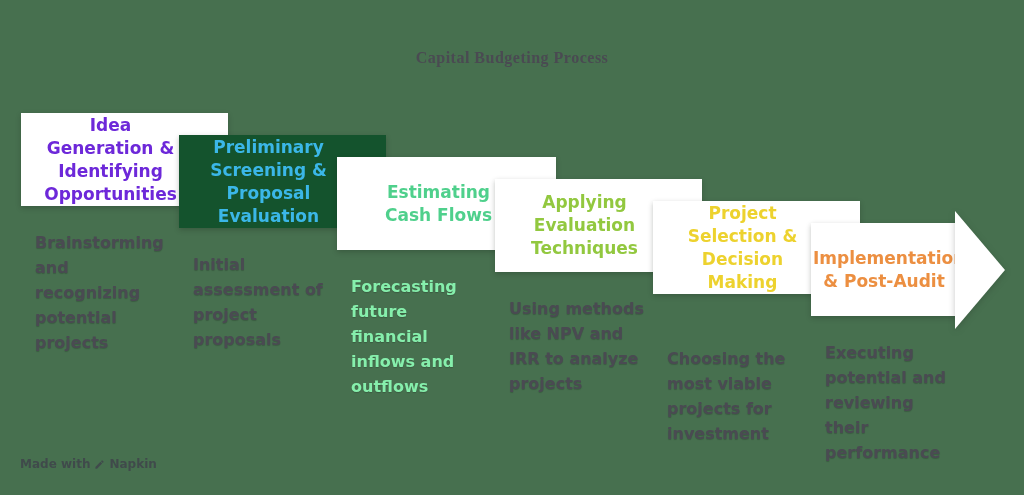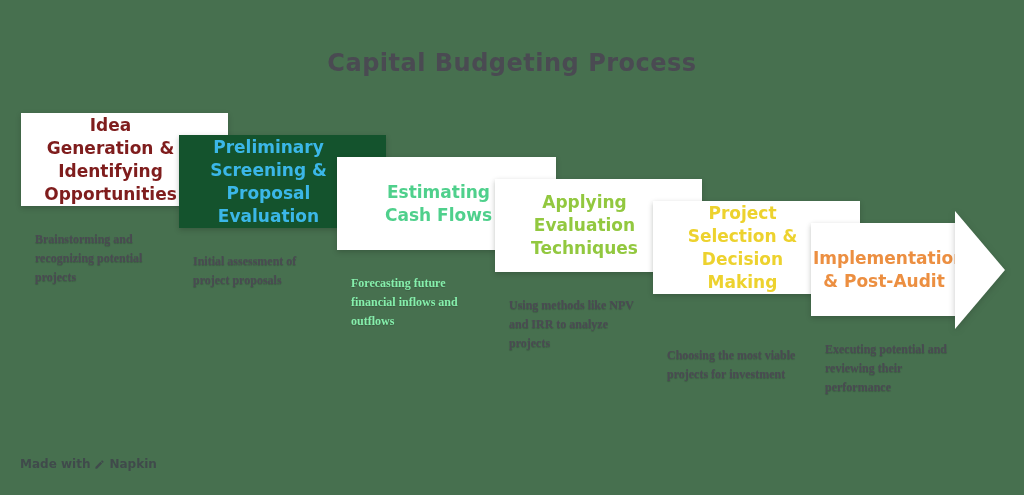--- a/index.html
+++ b/index.html
@@ -2,21 +2,21 @@
 <html><head>
 <meta charset="utf-8">
 <style>
   html,body { margin:0; padding:0; }
   .canvas {
     position:relative; width:1024px; height:495px; overflow:hidden;
     font-family:"DejaVu Sans", sans-serif;
   }
   .page-title {
     position:absolute; top:49px; left:0; width:100%;
-    text-align:center; font-size:24px; font-weight:bold; letter-spacing:0.5px;
+    text-align:center; font-size:16px; font-weight:bold; letter-spacing:0.5px;font-family:Liberation Serif, serif;
   }
   .step {
     position:absolute; width:207px; height:93px;
     display:flex; align-items:center;
     box-shadow:0 2px 5px rgba(30,40,30,0.28);
   }
   .step-1 { left:21px;  top:113px; }
   .step-2 { left:179px; top:135px; }
   .step-3 { left:337px; top:157px;padding-left:12px; }
   .step-4 { left:495px; top:179px; }
@@ -31,23 +31,22 @@
   .step-6 .step-title { padding:0 2px; }
   .arrow-head {
     position:absolute; left:955px; top:211px; width:0; height:0;
     border-top:59px solid transparent;
     border-bottom:59px solid transparent;
     border-left:50px solid #FFFFFF;
     filter:drop-shadow(0 2px 3px rgba(30,40,30,0.25));
   }
   .desc {
     position:absolute; width:136px;
-    font-size:12px; font-weight:bold; line-height:19px;
+    font-size:16px; font-weight:bold; line-height:25px;
     text-shadow:0 1px 1px rgba(0,0,0,0.18);
-    font-family:Liberation Serif, serif;
   }
   .desc-1 { left:35px;  top:230px; }
   .desc-2 { left:193px; top:252px; }
   .desc-3 { left:351px; top:274px; }
   .desc-4 { left:509px; top:296px; }
   .desc-5 { left:667px; top:318px;margin-top:28px; }
   .desc-6 { left:825px; top:340px; }
   .watermark {
     position:absolute; left:20px; top:457px;
     display:flex; align-items:center; gap:4px;
@@ -56,21 +55,21 @@
   .watermark svg { display:block; }
 </style>
 </head>
 <body>
 
 <div class="canvas" style="background-color: rgb(71, 112, 79);">
 
   <div class="page-title" style="color: rgb(74, 74, 82);">Capital Budgeting Process</div>
 
   <div class="step step-1" style="background-color: rgb(255, 255, 255);">
-    <div class="step-title" style="color: #7f1d1d; padding-left: 22px;">Idea Generation &amp; Identifying Opportunities</div>
+    <div class="step-title" style="color: #6d28d9; padding-left: 22px;">Idea Generation &amp; Identifying Opportunities</div>
   </div>
   <div class="step step-2" style="background-color: #14532d;">
     <div class="step-title" style="color: rgb(59, 183, 232);">Preliminary Screening &amp; Proposal Evaluation</div>
   </div>
   <div class="step step-3" style="background-color: rgb(255, 255, 255);">
     <div class="step-title" style="color: rgb(79, 208, 140);">Estimating Cash Flows</div>
   </div>
   <div class="step step-4" style="background-color: rgb(255, 255, 255);">
     <div class="step-title" style="color: rgb(146, 200, 63);">Applying Evaluation Techniques</div>
   </div>

